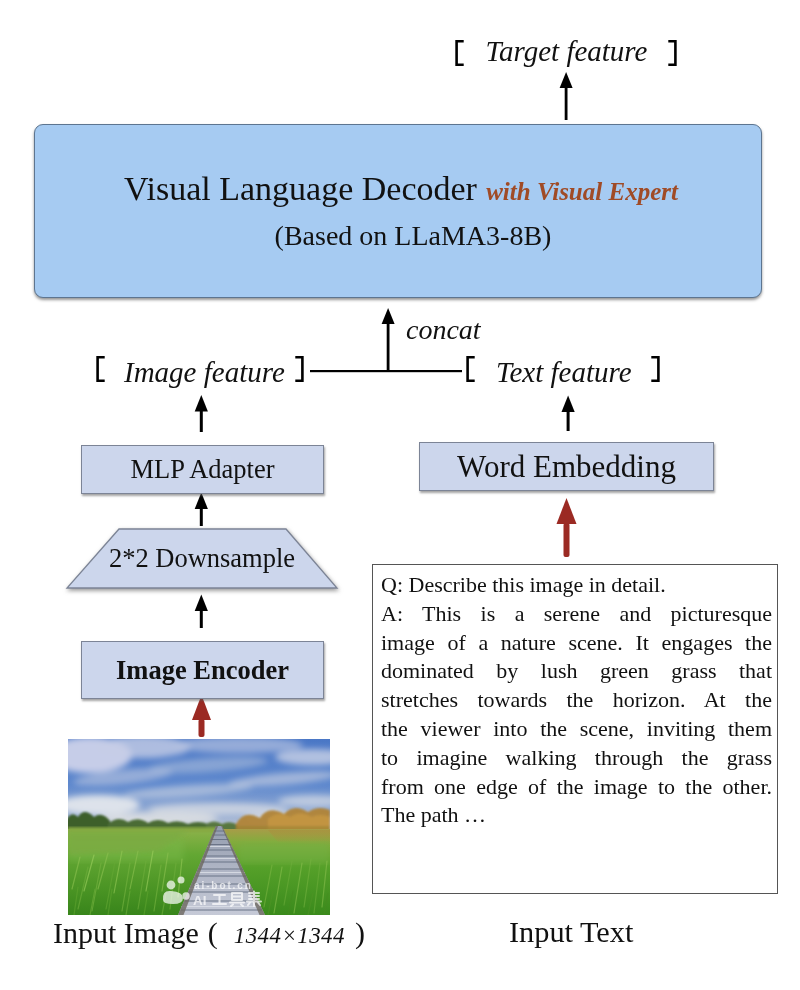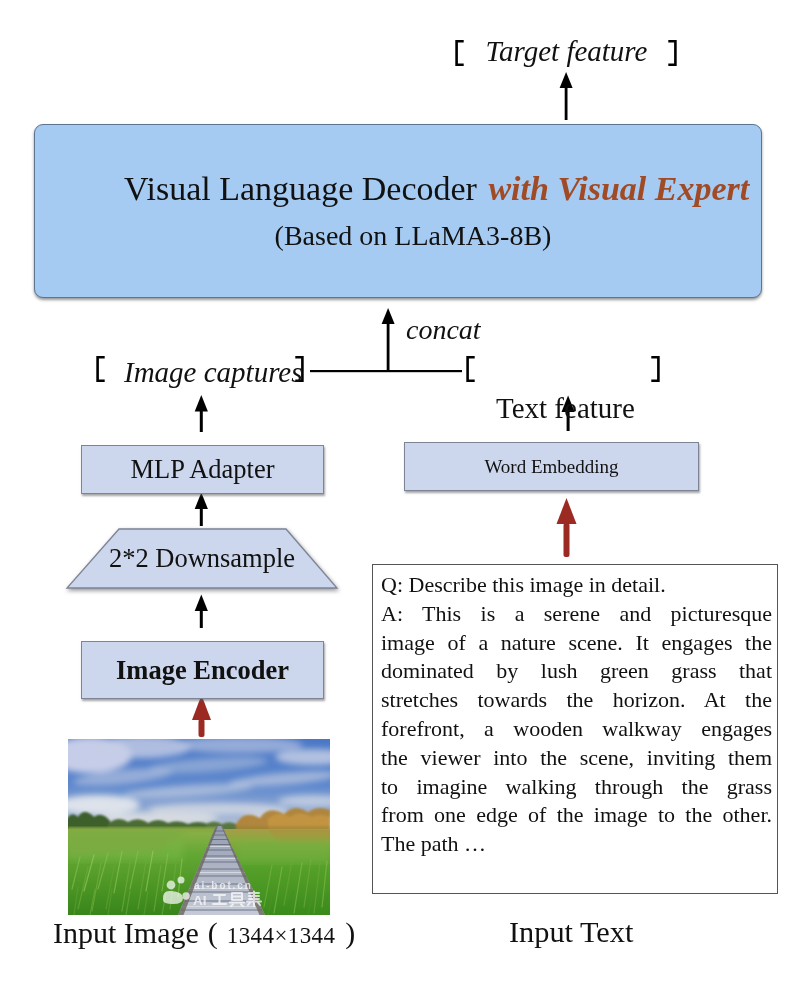--- a/index.html
+++ b/index.html
@@ -56,32 +56,32 @@
     </g>
 
     <g>
       <path d="M119 529 L286 529 L337 588 L67 588 Z" fill="#ccd6ec" stroke="#7c8496" stroke-width="1.3" filter="drop-shadow(1px 2.5px 2px rgba(80,80,80,0.6))"></path>
     </g>
   </svg>
 
   <div class="abs" style="left:485px;top:35px;width:163px;text-align:center;white-space:nowrap;font-style:italic;font-size:29px;">Target feature</div>
 
   <div class="abs" style="left:34px;top:124px;width:726px;height:172px;background:#a6cbf2;border:1.5px solid #5d7590;border-radius:9px;box-shadow:0 2px 3px rgba(80,80,80,0.6);"></div>
-  <div class="abs" style="left:124px;top:172px;white-space:nowrap;font-size:34px;line-height:34px;">Visual Language Decoder<span style="font-style:italic;font-weight:bold;color:#a04b26;font-size:34px;margin-left:3px;"> with Visual Expert</span></div>
+  <div class="abs" style="left:124px;top:172px;white-space:nowrap;font-size:34px;line-height:34px;">Visual Language Decoder<span style="font-style:italic;font-weight:bold;color:#a04b26;font-size:25px;margin-left:3px;"> with Visual Expert</span></div>
   <div class="abs" style="left:50px;top:221px;width:726px;text-align:center;font-size:28px;line-height:29px;">(Based on LLaMA3-8B)</div>
 
   <div class="abs" style="left:406px;top:314px;font-style:italic;font-size:28px;">concat</div>
 
-  <div class="abs" style="left:124px;top:356px;width:160px;text-align:center;white-space:nowrap;font-style:italic;font-size:29px;">Image captures</div>
-
-  <div class="abs" style="left:496px;top:356px;width:136px;text-align:left;white-space:nowrap;font-size:29px;margin-top:36px;">Text feature</div>
+  <div class="abs" style="left:124px;top:356px;width:160px;text-align:center;white-space:nowrap;font-style:italic;font-size:29px;">Image feature</div>
+
+  <div class="abs" style="left:496px;top:356px;width:136px;text-align:left;white-space:nowrap;font-style:italic;font-size:29px;">Text feature</div>
 
   <div class="box" style="left:81px;top:437px;width:241px;height:47px;font-size:26.5px;">MLP Adapter</div>
 
-  <div class="box" style="left:404px;top:434px;width:293px;height:47px;font-size:19px;">Word Embedding</div>
+  <div class="box" style="left:419px;top:434px;width:293px;height:47px;font-size:31px;">Word Embedding</div>
 
   <div class="abs" style="left:67px;top:543px;width:270px;text-align:center;font-size:26.5px;">2*2 Downsample</div>
 
   <div class="box" style="left:81px;top:633px;width:241px;height:56px;font-size:26.5px;font-weight:bold;">Image Encoder</div>
 
   <svg class="abs" style="left:68px;top:739px;" width="262" height="176" viewBox="0 0 262 176">
     <defs>
       <linearGradient id="sky" x1="0" y1="0" x2="0" y2="1">
         <stop offset="0" stop-color="#4a77c6"></stop>
         <stop offset="0.5" stop-color="#5e88cd"></stop>
@@ -235,29 +235,28 @@
     <g stroke="#ffffff" stroke-width="2" opacity="0.72" fill="none" stroke-linecap="round">
 
       <path d="M146 156 L157 156 M151.5 156.5 L151.5 164.5 M145 165 L158 165"></path>
 
       <path d="M164 154 L174 154 M164 157.5 L174 157.5 M164 161 L174 161 M164 154 L164 161 M174 154 L174 161 M162 163.5 L176 163.5 M165 165.5 L163 167 M173 165.5 L175 167"></path>
 
       <path d="M181 154 L191 154 M181 157 L191 157 M181 160 L191 160 M186 152.5 L186 162 M179 162.5 L193 162.5 M186 162 L186 167 M182 163.5 L180 166 M190 163.5 L192 166"></path>
     </g>
   </svg>
 
-  <div class="abs" style="left:53px;top:916px;font-size:30px;white-space:nowrap;">Input Image<span style="margin-left:9px;">(</span><span style="font-size:23px;letter-spacing:0.4px;margin-left:9px;">1344×1344</span><span style="margin-left:10px;">)</span></div>
+  <div class="abs" style="left:53px;top:916px;font-size:30px;white-space:nowrap;">Input Image<span style="margin-left:9px;">(</span><span style="font-size:23px;letter-spacing:0.4px;margin-left:16px;font-style:italic;">1344×1344</span><span style="margin-left:10px;">)</span></div>
 
   <div class="abs" style="left:372px;top:564px;width:406px;height:330px;background:#fff;border:1px solid #555;box-sizing:border-box;padding:6px 5px 0 8px;font-size:22px;line-height:28.8px;overflow:hidden;">
     <div>Q: Describe this image in detail.</div>
     <div style="text-align:justify;text-align-last:justify;">A: This is a serene and picturesque</div>
     <div style="text-align:justify;text-align-last:justify;">image of a nature scene. It engages the</div>
     <div style="text-align:justify;text-align-last:justify;">dominated by lush green grass that</div>
     <div style="text-align:justify;text-align-last:justify;">stretches towards the horizon. At the</div>
-    <div style="text-align:justify;text-align-last:justify;">forefront, a wooden walkway engages</div>
     <div style="text-align:justify;text-align-last:justify;">the viewer into the scene, inviting them</div>
     <div style="text-align:justify;text-align-last:justify;">to imagine walking through the grass</div>
     <div style="text-align:justify;text-align-last:justify;">from one edge of the image to the other.</div>
     <div>The path …</div>
   </div>
 
   <div class="abs" style="left:509px;top:915px;white-space:nowrap;font-size:30.3px;">Input Text</div>
 
 </div>
 

